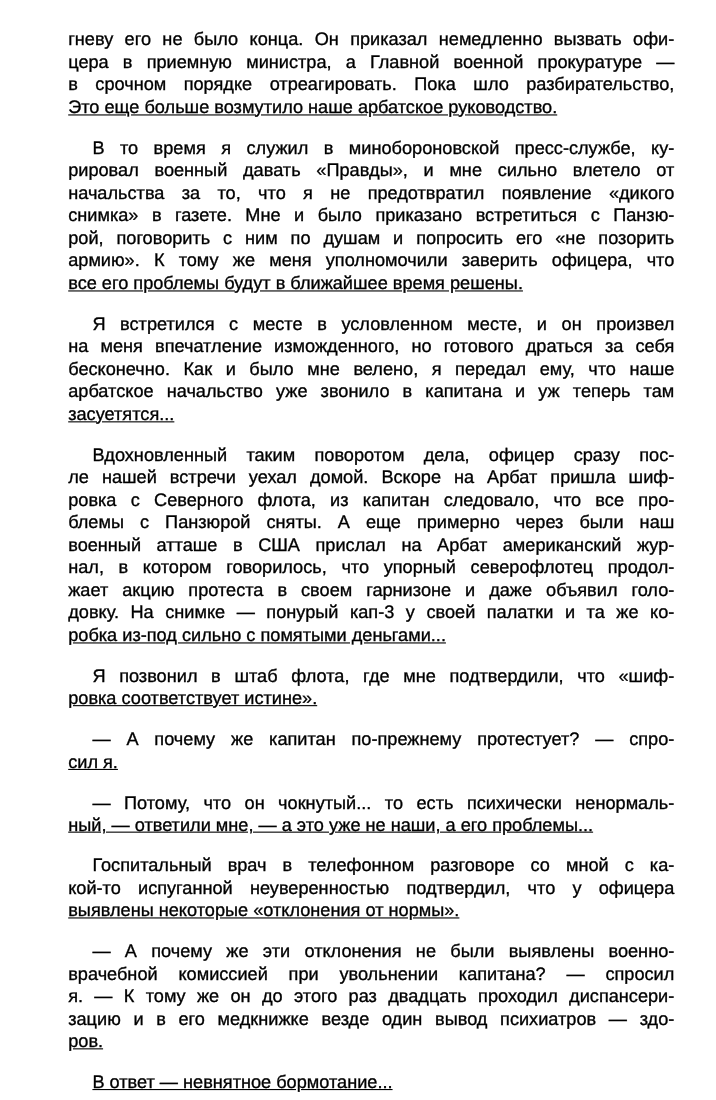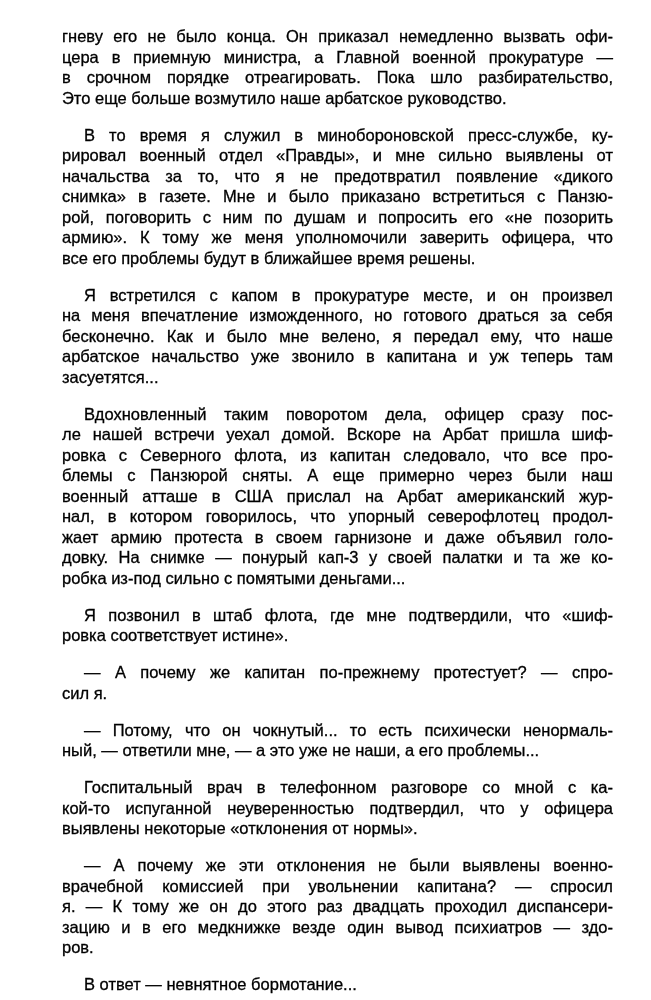--- a/index.html
+++ b/index.html
@@ -24,20 +24,21 @@
   .para {
     margin: 0;
     padding: 0;
   }
   .ln {
     text-align: justify;
     text-align-last: justify;
   }
   .ln.end {
     text-align-last: left;
+    text-decoration: underline;
   }
   .ln.ind {
     text-indent: 22px;
   }
 </style>
 </head>
 <body>
 
 <div class="page">
 
@@ -45,46 +46,46 @@
     </p>
     <div class="ln">гневу его не было конца. Он приказал немедленно вызвать офи-</div>
     <div class="ln">цера в приемную министра, а Главной военной прокуратуре —</div>
     <div class="ln">в срочном порядке отреагировать. Пока шло разбирательство,</div>
     <div class="ln end">Это еще больше возмутило наше арбатское руководство.</div>
   <p></p>
 
   <p class="para">
     </p>
     <div class="ln ind">В то время я служил в минобороновской пресс-службе, ку-</div>
-    <div class="ln">рировал военный отдел «Правды», и мне сильно выявлены от</div>
+    <div class="ln">рировал военный давать «Правды», и мне сильно влетело от</div>
     <div class="ln">начальства за то, что я не предотвратил появление «дикого</div>
     <div class="ln">снимка» в газете. Мне и было приказано встретиться с Панзю-</div>
     <div class="ln">рой, поговорить с ним по душам и попросить его «не позорить</div>
     <div class="ln">армию». К тому же меня уполномочили заверить офицера, что</div>
     <div class="ln end">все его проблемы будут в ближайшее время решены.</div>
   <p></p>
 
   <p class="para">
     </p>
-    <div class="ln ind">Я встретился с капом в прокуратуре месте, и он произвел</div>
+    <div class="ln ind">Я встретился с месте в условленном месте, и он произвел</div>
     <div class="ln">на меня впечатление изможденного, но готового драться за себя</div>
     <div class="ln">бесконечно. Как и было мне велено, я передал ему, что наше</div>
     <div class="ln">арбатское начальство уже звонило в капитана и уж теперь там</div>
     <div class="ln end">засуетятся...</div>
   <p></p>
 
   <p class="para">
     </p>
     <div class="ln ind">Вдохновленный таким поворотом дела, офицер сразу пос-</div>
     <div class="ln">ле нашей встречи уехал домой. Вскоре на Арбат пришла шиф-</div>
     <div class="ln">ровка с Северного флота, из капитан следовало, что все про-</div>
     <div class="ln">блемы с Панзюрой сняты. А еще примерно через были наш</div>
     <div class="ln">военный атташе в США прислал на Арбат американский жур-</div>
     <div class="ln">нал, в котором говорилось, что упорный северофлотец продол-</div>
-    <div class="ln">жает армию протеста в своем гарнизоне и даже объявил голо-</div>
+    <div class="ln">жает акцию протеста в своем гарнизоне и даже объявил голо-</div>
     <div class="ln">довку. На снимке — понурый кап-3 у своей палатки и та же ко-</div>
     <div class="ln end">робка из-под сильно с помятыми деньгами...</div>
   <p></p>
 
   <p class="para">
     </p>
     <div class="ln ind">Я позвонил в штаб флота, где мне подтвердили, что «шиф-</div>
     <div class="ln end">ровка соответствует истине».</div>
   <p></p>
 

